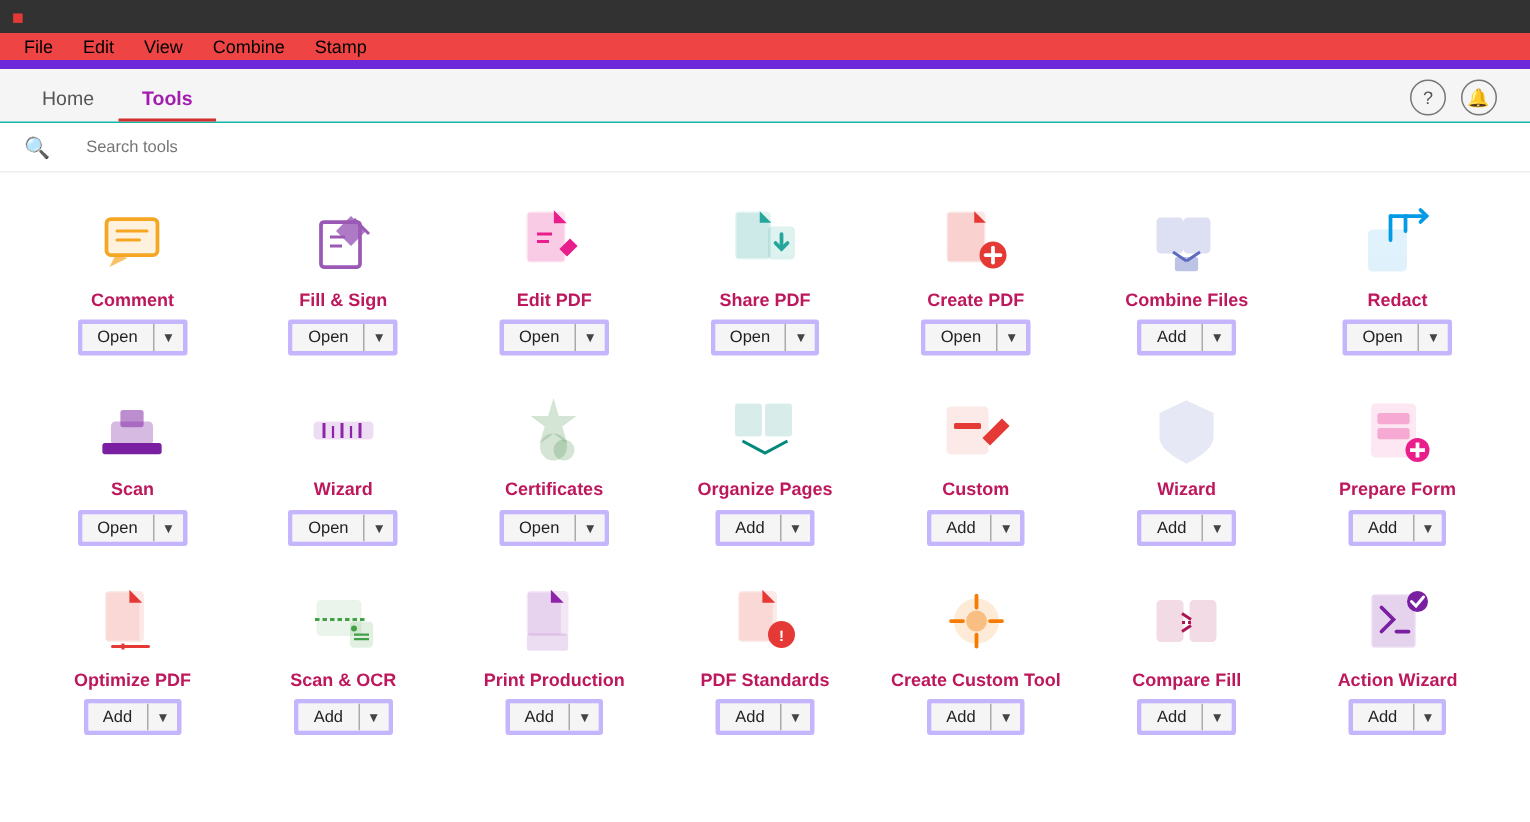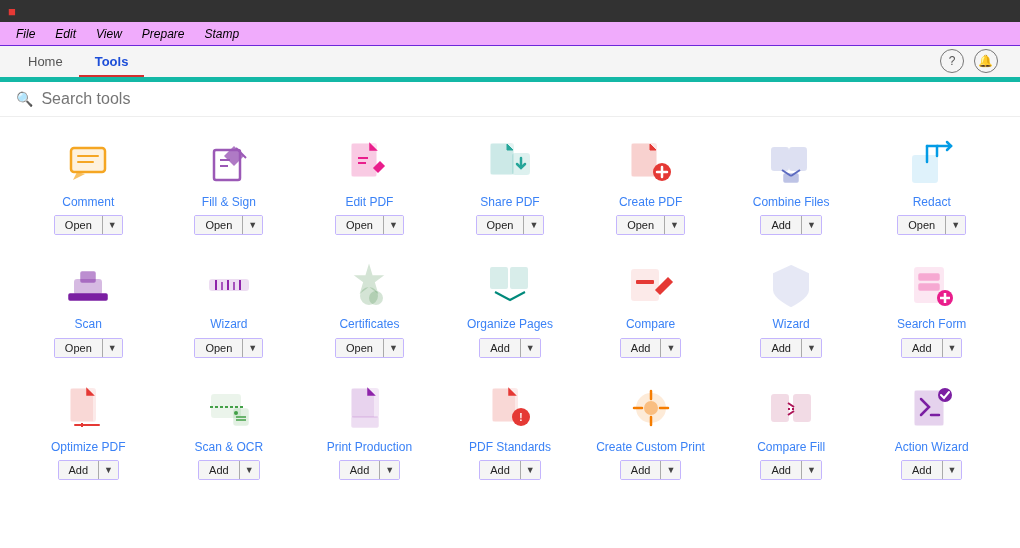--- a/index.html
+++ b/index.html
@@ -18,56 +18,55 @@
     .title-bar-left { display: flex; align-items: center; gap: 6px; font-size: 11px; }
     .title-bar-controls { display: flex; gap: 4px; }
     .title-bar-btn {
       width: 20px; height: 14px;
       background: none; border: none; color: #ccc;
       font-size: 11px; cursor: pointer; display: flex; align-items: center; justify-content: center;
     }
 
     
     .menu-bar {
-      background: #f0abfc;
+      background: #ef4444;
       height: 24px;
       display: flex;
       align-items: center;
       padding: 0 8px;
-      border-bottom: 1px solid #6d28d9;
+      border-bottom: 6px solid #6d28d9;
       gap: 4px;
-      font-style: italic;
     }
     .menu-item {
       padding: 2px 8px;
       font-size: 12px;
       cursor: pointer;
       border-radius: 2px;
     }
 
     
     .tab-bar {
       background: #f5f5f5;
       height: 36px;
       display: flex;
       align-items: flex-end;
       padding: 0 12px;
-      border-bottom: 5px solid #14b8a6;
+      border-bottom: 1px solid #14b8a6;
       justify-content: space-between;
     }
     .tabs { display: flex; align-items: flex-end; }
     .tab {
       padding: 6px 16px;
       font-size: 13px;
       cursor: pointer;
       border-bottom: 2px solid transparent;
       color: #555;
     }
     .tab.active {
-      color: #1d4ed8;
+      color: #a21caf;
       border-bottom: 2px solid #d32f2f;
       font-weight: bold;
     }
     .tab-bar-right { display: flex; align-items: center; gap: 10px; padding-bottom: 4px; }
     .help-icon, .bell-icon {
       width: 24px; height: 24px;
       border-radius: 50%;
       border: 1.5px solid #777;
       display: flex; align-items: center; justify-content: center;
       font-size: 12px; color: #555; cursor: pointer;
@@ -79,22 +78,23 @@
     }
 
     
     .search-bar {
       padding: 8px 16px;
       border-bottom: 1px solid #eee;
       display: flex; align-items: center; gap: 8px;
     }
     .search-input {
       border: none; outline: none;
-      font-size: 16px; color: #6d28d9;
+      font-size: 11px; color: #6d28d9;
       width: 200px;
+      margin-left: 16px;
     }
     .search-icon { color: #777; font-size: 14px; }
 
     
     .tools-content {
       padding: 10px 20px;
       overflow-y: auto;
       height: calc(548px - 22px - 24px - 36px - 42px);
     }
     .tools-grid {
@@ -110,27 +110,28 @@
       text-align: center;
     }
     .tool-icon {
       width: 52px; height: 52px;
       display: flex; align-items: center; justify-content: center;
       margin-bottom: 6px;
     }
     .tool-icon svg { width: 46px; height: 46px; }
     .tool-label {
       font-size: 12px;
-      color: #3b82f6;
+      color: #be185d;
       margin-bottom: 6px;
       line-height: 1.2;
+      font-weight: bold;
     }
     .tool-btn-group {
       display: flex;
-      border: 1px solid #c4b5fd;
+      border: 3px solid #c4b5fd;
       border-radius: 2px;
       overflow: hidden;
     }
     .tool-btn-main {
       padding: 3px 10px;
       font-size: 11px;
       background: #f5f5f5;
       border: none;
       cursor: pointer;
       color: #222;
@@ -159,21 +160,21 @@
     <button class="title-bar-btn"></button>
     <button class="title-bar-btn"></button>
     <button class="title-bar-btn close"></button>
   </div>
 </div>
 
 <div class="menu-bar">
   <span class="menu-item">File</span>
   <span class="menu-item">Edit</span>
   <span class="menu-item">View</span>
-  <span class="menu-item">Prepare</span>
+  <span class="menu-item">Combine</span>
   <span class="menu-item">Stamp</span>
 </div>
 
 <div class="tab-bar">
   <div class="tabs">
     <div class="tab">Home</div>
     <div class="tab active">Tools</div>
   </div>
   <div class="tab-bar-right">
     <div class="help-icon">?</div>
@@ -364,21 +365,21 @@
     </div>
   </div>
       <div class="tool-item">
     <div class="tool-icon">
       <svg viewBox="0 0 46 46" fill="none">
       <rect x="4" y="8" width="26" height="30" rx="2" fill="#e53935" opacity="0.1" stroke="#e53935" stroke-width="2"></rect>
       <path d="M28 28 L40 16 L44 20 L32 32 Z" fill="#e53935" stroke="#e53935" stroke-width="1.5"></path>
       <rect x="8" y="18" width="18" height="4" rx="1" fill="#e53935"></rect>
     </svg>
     </div>
-    <div class="tool-label">Compare</div>
+    <div class="tool-label">Custom</div>
     <div class="tool-btn-group">
       <button class="tool-btn-main">Add</button>
       <button class="tool-btn-arrow">▼</button>
     </div>
   </div>
       <div class="tool-item">
     <div class="tool-icon">
       <svg viewBox="0 0 46 46" fill="none">
       <path d="M23 4 L40 12 L40 28 C40 36 23 44 23 44 C23 44 6 36 6 28 L6 12 Z" fill="#5c6bc0" opacity="0.15" stroke="#5c6bc0" stroke-width="2"></path>
     </svg>
@@ -393,21 +394,21 @@
     <div class="tool-icon">
       <svg viewBox="0 0 46 46" fill="none">
       <rect x="6" y="6" width="28" height="34" rx="2" fill="#e91e8c" opacity="0.1" stroke="#e91e8c" stroke-width="2"></rect>
       <rect x="10" y="12" width="20" height="6" rx="1" fill="#e91e8c" opacity="0.3" stroke="#e91e8c" stroke-width="1.5"></rect>
       <rect x="10" y="22" width="20" height="6" rx="1" fill="#e91e8c" opacity="0.3" stroke="#e91e8c" stroke-width="1.5"></rect>
       <circle cx="36" cy="36" r="8" fill="#e91e8c"></circle>
       <line x1="36" y1="31" x2="36" y2="41" stroke="white" stroke-width="2.5"></line>
       <line x1="31" y1="36" x2="41" y2="36" stroke="white" stroke-width="2.5"></line>
     </svg>
     </div>
-    <div class="tool-label">Search Form</div>
+    <div class="tool-label">Prepare Form</div>
     <div class="tool-btn-group">
       <button class="tool-btn-main">Add</button>
       <button class="tool-btn-arrow">▼</button>
     </div>
   </div>
       <div class="tool-item">
     <div class="tool-icon">
       <svg viewBox="0 0 46 46" fill="none">
       <rect x="6" y="4" width="24" height="32" rx="2" fill="#e53935" opacity="0.1" stroke="#e53935" stroke-width="2"></rect>
       <path d="M22 4 L28 10 L28 36 L6 36 L6 4 Z" fill="#e53935" opacity="0.1"></path>
@@ -474,21 +475,21 @@
     <div class="tool-icon">
       <svg viewBox="0 0 46 46" fill="none">
       <circle cx="23" cy="23" r="14" fill="#f57c00" opacity="0.15" stroke="#f57c00" stroke-width="2"></circle>
       <circle cx="23" cy="23" r="6" fill="#f57c00" opacity="0.4" stroke="#f57c00" stroke-width="2"></circle>
       <line x1="23" y1="6" x2="23" y2="14" stroke="#f57c00" stroke-width="2.5" stroke-linecap="round"></line>
       <line x1="23" y1="32" x2="23" y2="40" stroke="#f57c00" stroke-width="2.5" stroke-linecap="round"></line>
       <line x1="6" y1="23" x2="14" y2="23" stroke="#f57c00" stroke-width="2.5" stroke-linecap="round"></line>
       <line x1="32" y1="23" x2="40" y2="23" stroke="#f57c00" stroke-width="2.5" stroke-linecap="round"></line>
     </svg>
     </div>
-    <div class="tool-label">Create Custom Print</div>
+    <div class="tool-label">Create Custom Tool</div>
     <div class="tool-btn-group">
       <button class="tool-btn-main">Add</button>
       <button class="tool-btn-arrow">▼</button>
     </div>
   </div>
       <div class="tool-item">
     <div class="tool-icon">
       <svg viewBox="0 0 46 46" fill="none">
       <rect x="4" y="10" width="16" height="26" rx="2" fill="#ad1457" opacity="0.15" stroke="#ad1457" stroke-width="2"></rect>
       <rect x="26" y="10" width="16" height="26" rx="2" fill="#ad1457" opacity="0.15" stroke="#ad1457" stroke-width="2"></rect>

